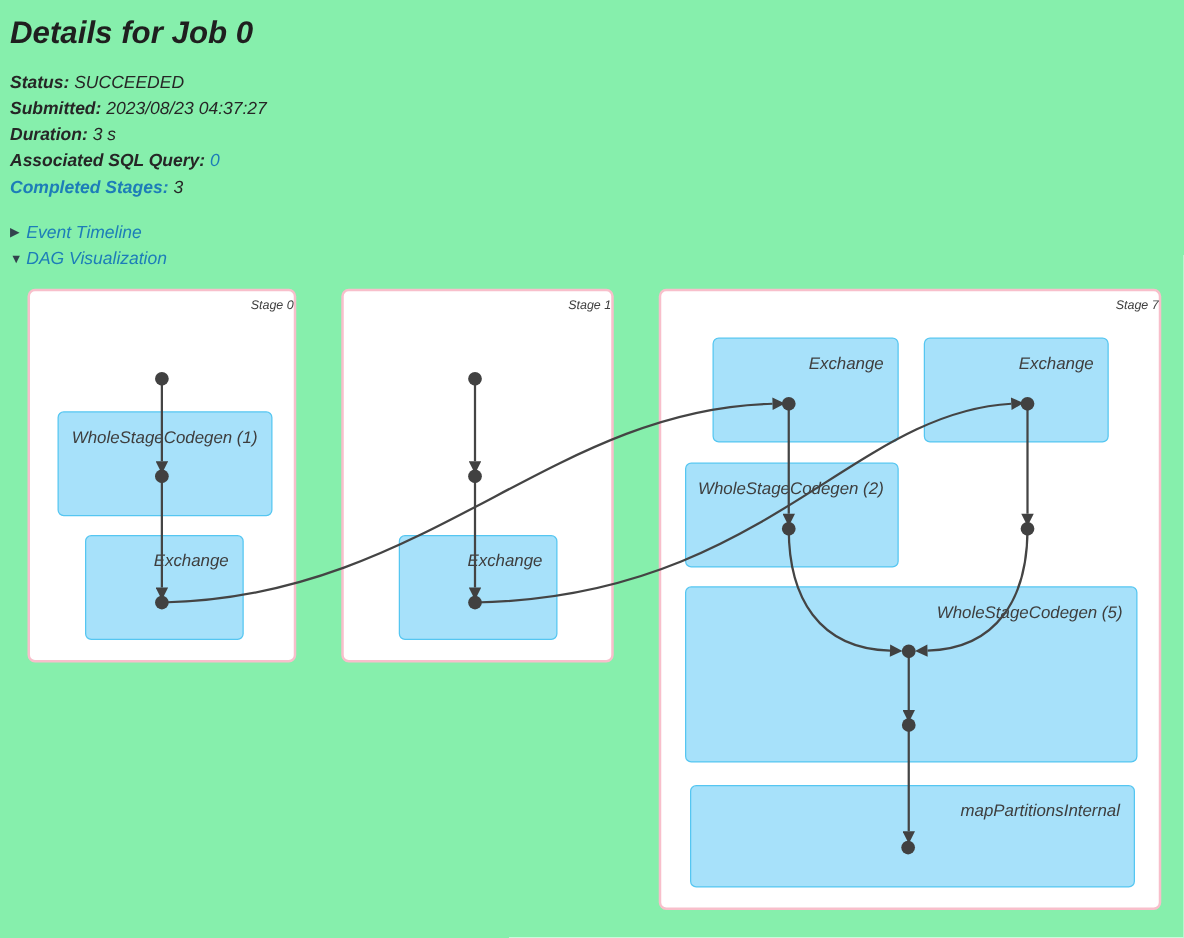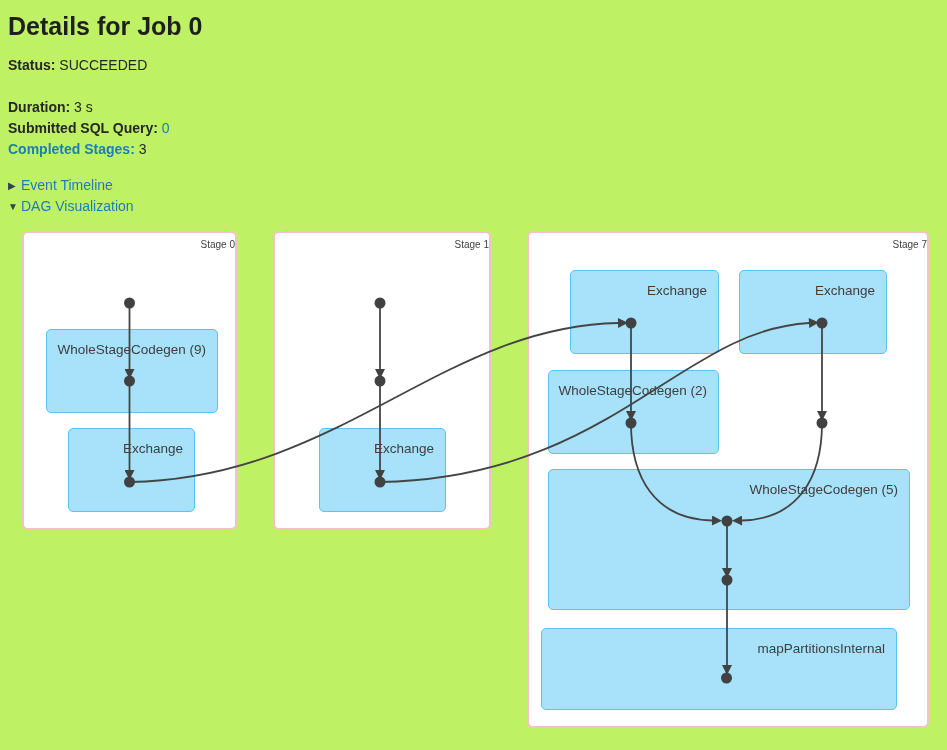--- a/index.html
+++ b/index.html
@@ -7,21 +7,21 @@
     --toggle-arrow:#33424d;
     --text-dark:#262626;
     --node-fill:#a7e1fa;
     --node-border:#55c6f1;
     --cluster-border:#f8bfcb;
     --label-gray:#3e3e3e;
     --edge:#444444;
   }
   html,body{margin:0;padding:0;background:#ffffff;}
   body{font-family:"Liberation Sans","DejaVu Sans",sans-serif;color:var(--text-dark);}
-  .page{position:relative;width:947px;height:750px;overflow:hidden;background:#bef264;}
+  .page{position:relative;width:947px;height:750px;overflow:hidden;background:#86efac;font-style:italic;}
 
   .page-title{position:absolute;left:8px;top:12px;font-size:25px;font-weight:bold;color:#1f1f1f;margin:0;letter-spacing:0;}
 
   .info-line{position:absolute;left:8px;font-size:14px;line-height:16px;white-space:nowrap;}
   .info-line b{font-weight:bold;}
   .lnk{color:var(--link-blue);text-decoration:none;cursor:pointer;}
   .lnk.bold{font-weight:bold;}
 
   .toggle{position:absolute;left:8px;font-size:14px;line-height:16px;cursor:pointer;white-space:nowrap;}
   .toggle .tri{display:inline-block;color:var(--toggle-arrow);font-size:10px;vertical-align:1px;width:13px;}
@@ -40,58 +40,62 @@
 <body>
 
 <div class="page">
 
   <h2 class="page-title">Details for Job 0</h2>
 
   <div class="info-line" style="top:57px">
     <b>Status:</b>
     <span>SUCCEEDED</span>
   </div>
+  <div class="info-line" style="top:78px">
+    <b>Submitted:</b>
+    <span>2023/08/23 04:37:27</span>
+  </div>
   <div class="info-line" style="top:99px">
     <b>Duration:</b>
     <span>3 s</span>
   </div>
   <div class="info-line" style="top:120px">
-    <b>Submitted SQL Query:</b>
+    <b>Associated SQL Query:</b>
     <a class="lnk">0</a>
   </div>
   <div class="info-line" style="top:141px">
     <a class="lnk bold">Completed Stages:</a>
     <span>3</span>
   </div>
 
   <div class="toggle" style="top:177px">
     <span class="tri">▶</span><span class="tlabel">Event Timeline</span>
   </div>
   <div class="toggle" style="top:198px">
     <span class="tri">▼</span><span class="tlabel">DAG Visualization</span>
   </div>
 
   <div class="cluster" style="left:22px;top:231px;width:215px;height:299px">
     <span class="cluster-label">Stage 0</span>
-    <div class="node" style="left:22px;top:96px;width:172px;height:84px">WholeStageCodegen (9)</div>
+    <div class="node" style="left:22px;top:96px;width:172px;height:84px">WholeStageCodegen (1)</div>
     <div class="node" style="left:44px;top:195px;width:127px;height:84px">Exchange</div>
   </div>
 
   <div class="cluster" style="left:273px;top:231px;width:218px;height:299px">
     <span class="cluster-label">Stage 1</span>
     <div class="node" style="left:44px;top:195px;width:127px;height:84px">Exchange</div>
   </div>
 
   <div class="cluster" style="left:527px;top:231px;width:402px;height:497px">
     <span class="cluster-label">Stage 7</span>
     <div class="node" style="left:41px;top:37px;width:149px;height:84px">Exchange</div>
     <div class="node" style="left:210px;top:37px;width:148px;height:84px">Exchange</div>
     <div class="node" style="left:19px;top:137px;width:171px;height:84px">WholeStageCodegen (2)</div>
     <div class="node" style="left:19px;top:236px;width:362px;height:141px">WholeStageCodegen (5)</div>
-    <div class="node" style="left:12px;top:395px;width:356px;height:82px">mapPartitionsInternal</div>
+    <div class="node" style="left:23px;top:395px;width:356px;height:82px">mapPartitionsInternal</div>
   </div>
 
   <svg class="dag-svg" width="947" height="750" viewBox="0 0 947 750">
     <defs>
       <marker id="arrow" viewBox="0 0 10 10" refX="0" refY="5" markerUnits="userSpaceOnUse" markerWidth="11" markerHeight="10" orient="auto">
         <path d="M 0 0 L 10 5 L 0 10 z" fill="#414141"></path>
       </marker>
     </defs>
 
     <path class="edge" d="M 129.5 303 L 129.5 369" marker-end="url(#arrow)"></path>

